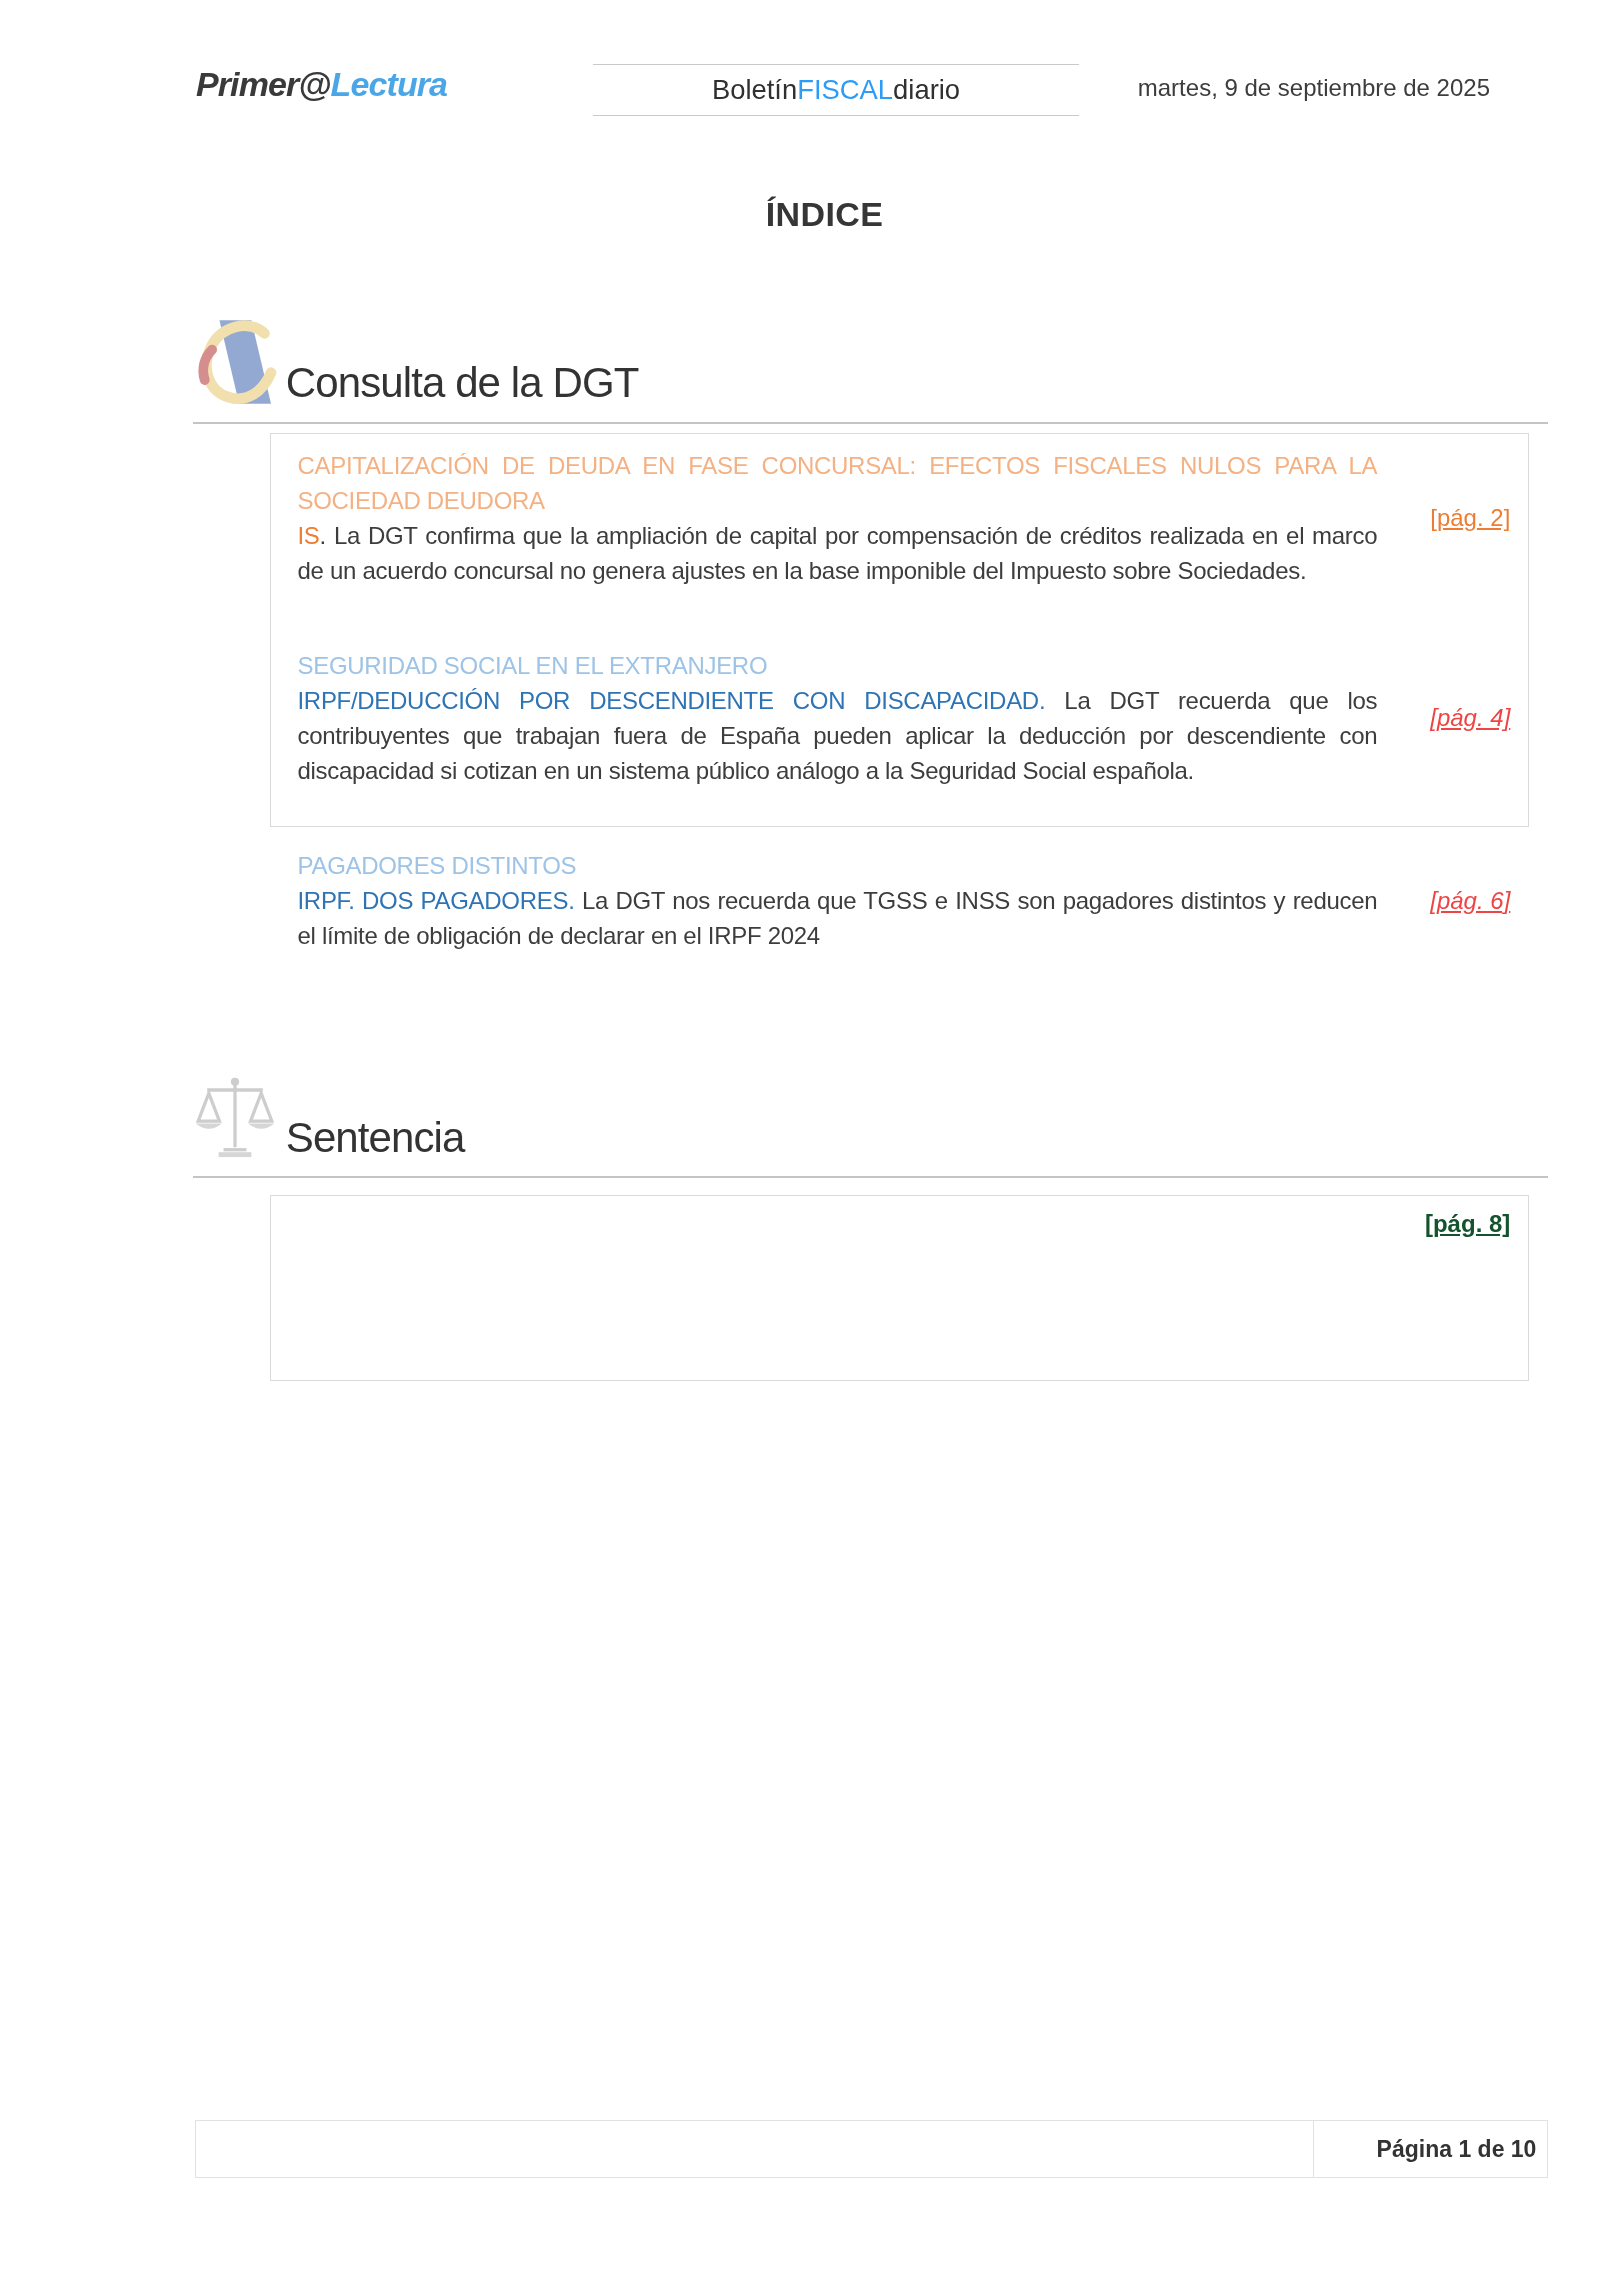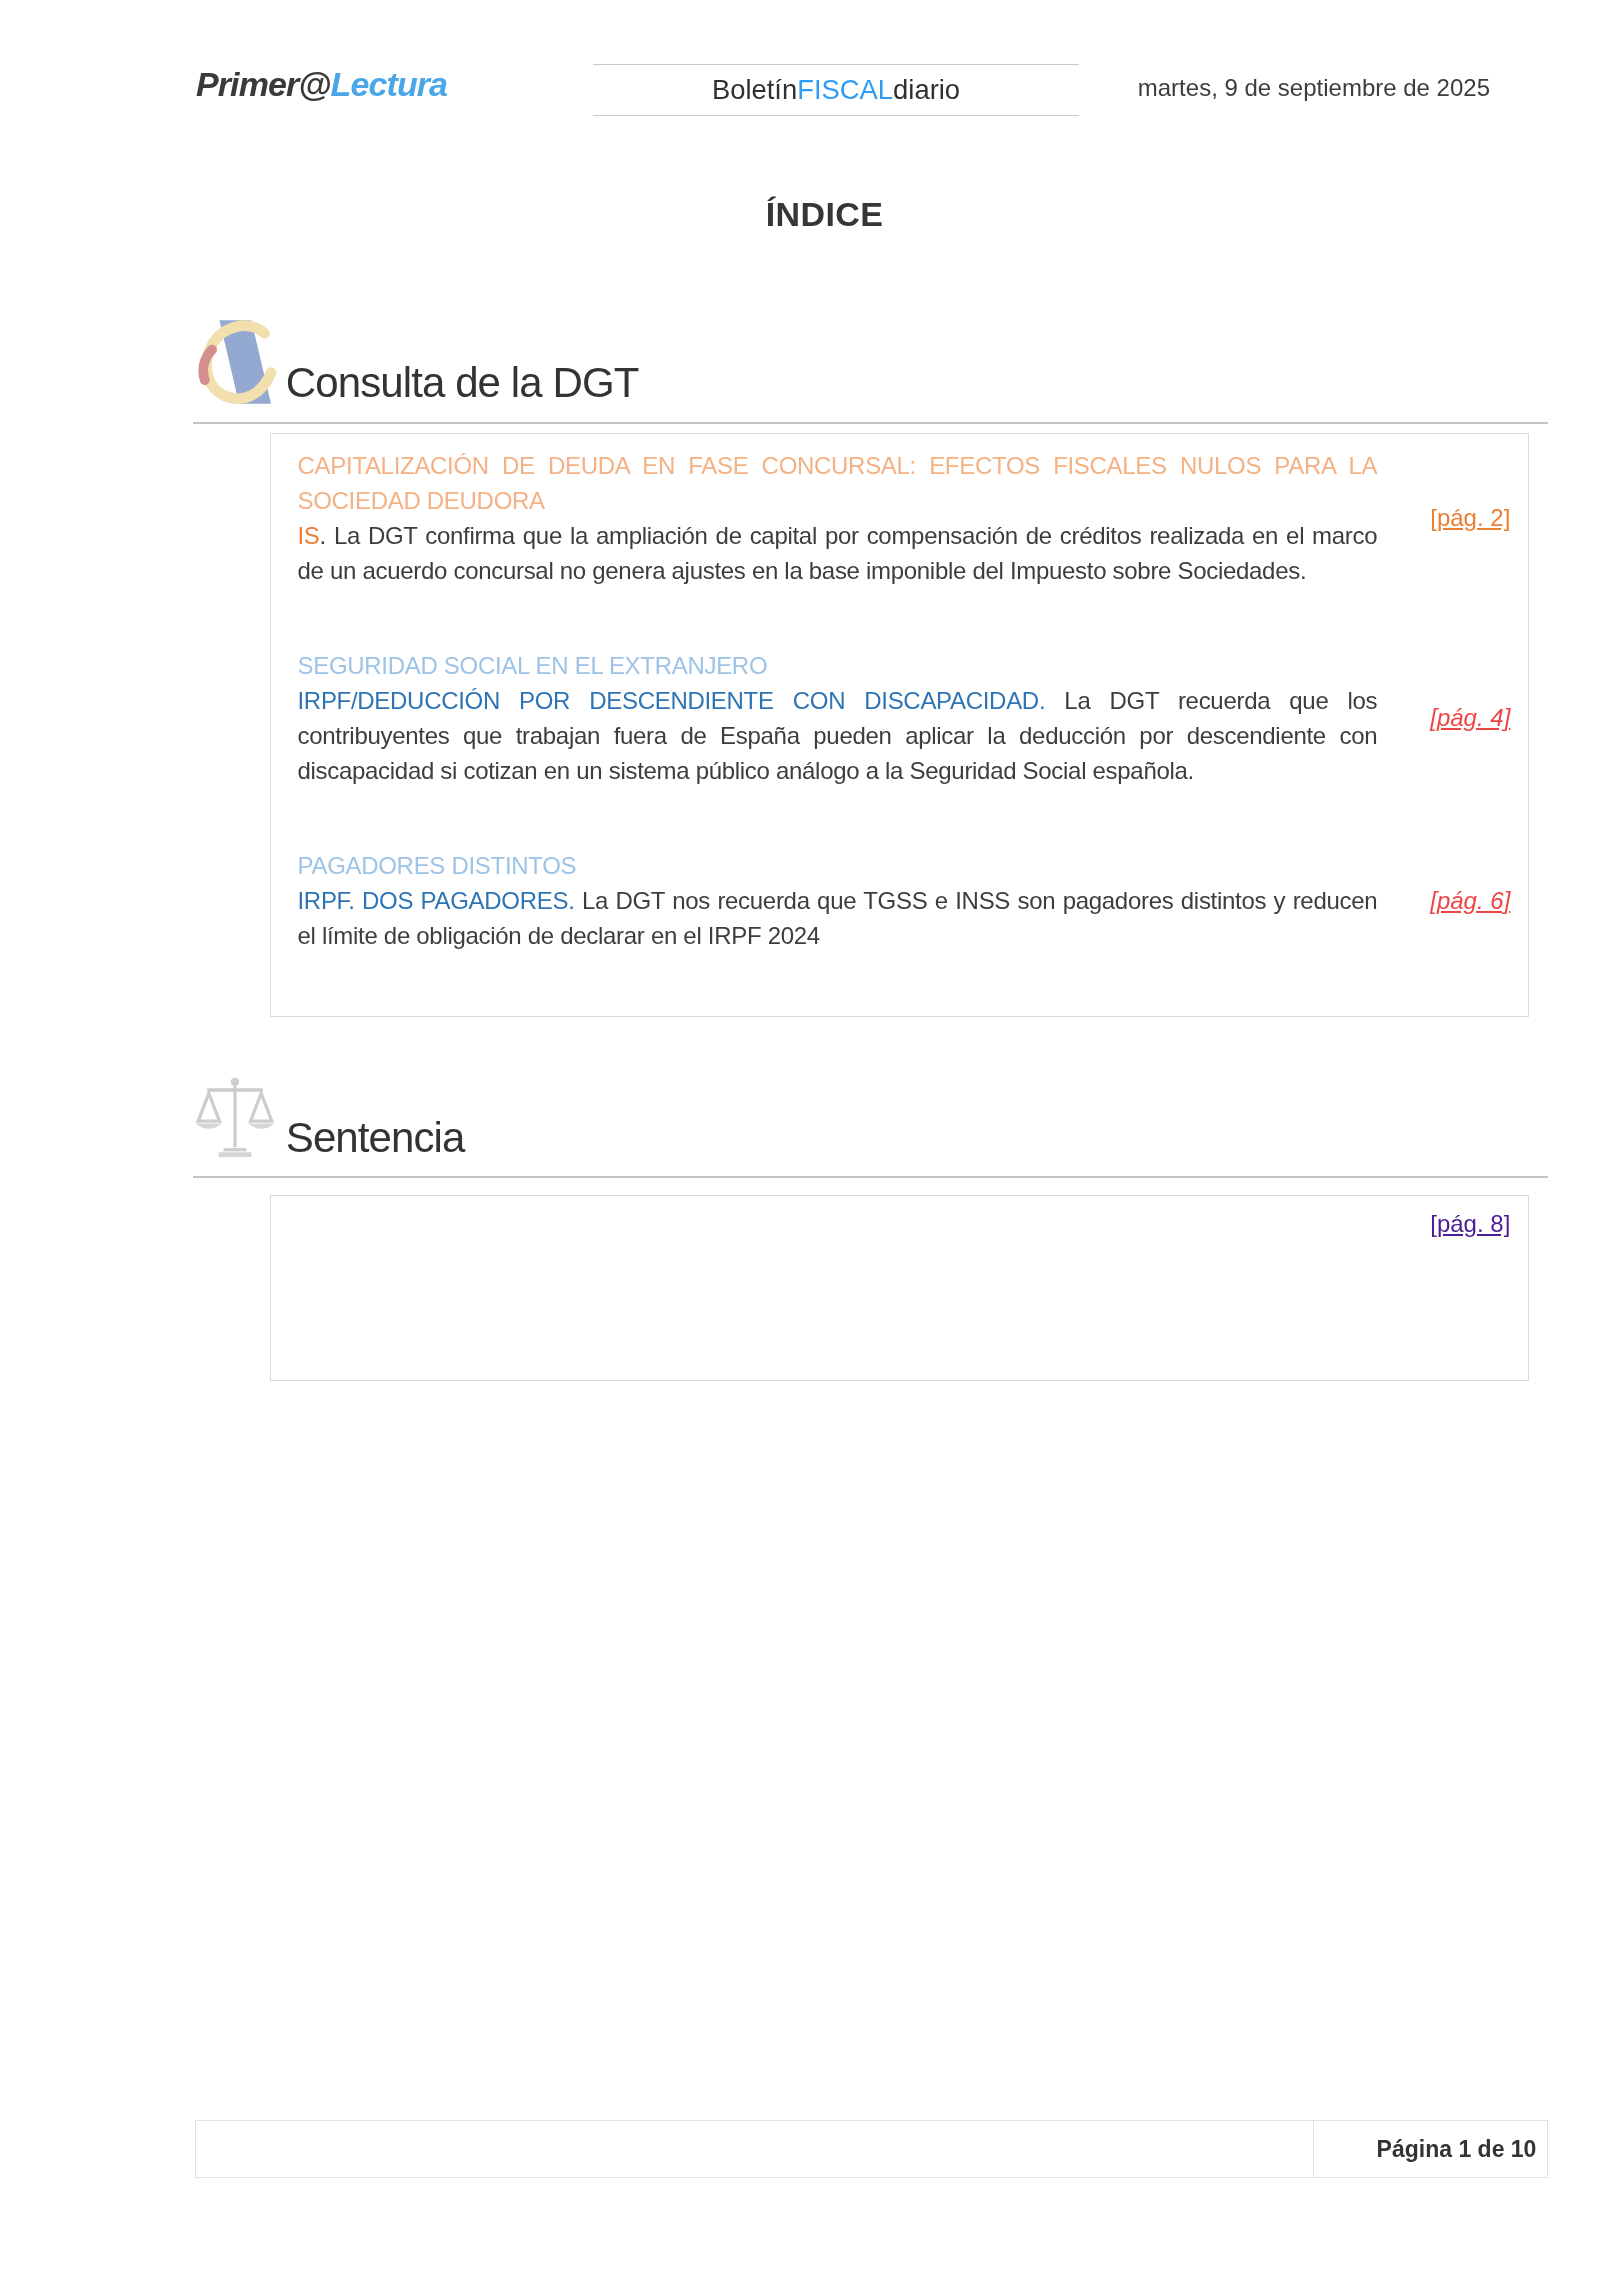--- a/index.html
+++ b/index.html
@@ -63,21 +63,21 @@
   .rule2{top:1176px;}
 
   
   .items-box{
     position:absolute; left:270px; width:1259px;
     box-sizing:border-box;
     border:1.8px solid #dadada;
     padding:14px 17.7px 26.5px 26.5px;
     background:#ffffff;
   }
-  .box1{top:433px; height:584px;}
+  .box1{top:433px; height:394px;}
   .box2{top:1195px; height:186px;}
 
   .toc-item + .toc-item{margin-top:60px;}
   .item-row{display:flex;}
   .item-text{flex:1 1 auto; min-width:0;}
   .page-cell{
     flex:0 0 133px; display:flex;
     align-items:center; justify-content:flex-end;
   }
   .kicker, .item-body{
@@ -89,21 +89,21 @@
 
   
   .k-orange{color:#f4b183;}
   .k-lightblue{color:#9dc3e6;}
   .k-lightred{color:#dd9090;}
   .lead-orange{color:#ed7d31;}
   .lead-blue{color:#2e74b5;}
   .lead-red{color:#b13434;}
   .pl-orange{color:#ed7d31;}
   .pl-blue{color:#ef4444;font-style:italic;}
-  .pl-red{color:#4c1d95;}
+  .pl-red{color:#14532d;font-weight:bold;}
 
   
   .footer{
     position:absolute; top:2120px; left:195px; width:1353px; height:58px;
     display:flex; box-sizing:border-box;
     border:1.8px solid #e2e2e2;
     font-weight:bold;
   }
   .footer-left{flex:1 1 auto; border-right:1.8px solid #e2e2e2;}
   .footer-right{

